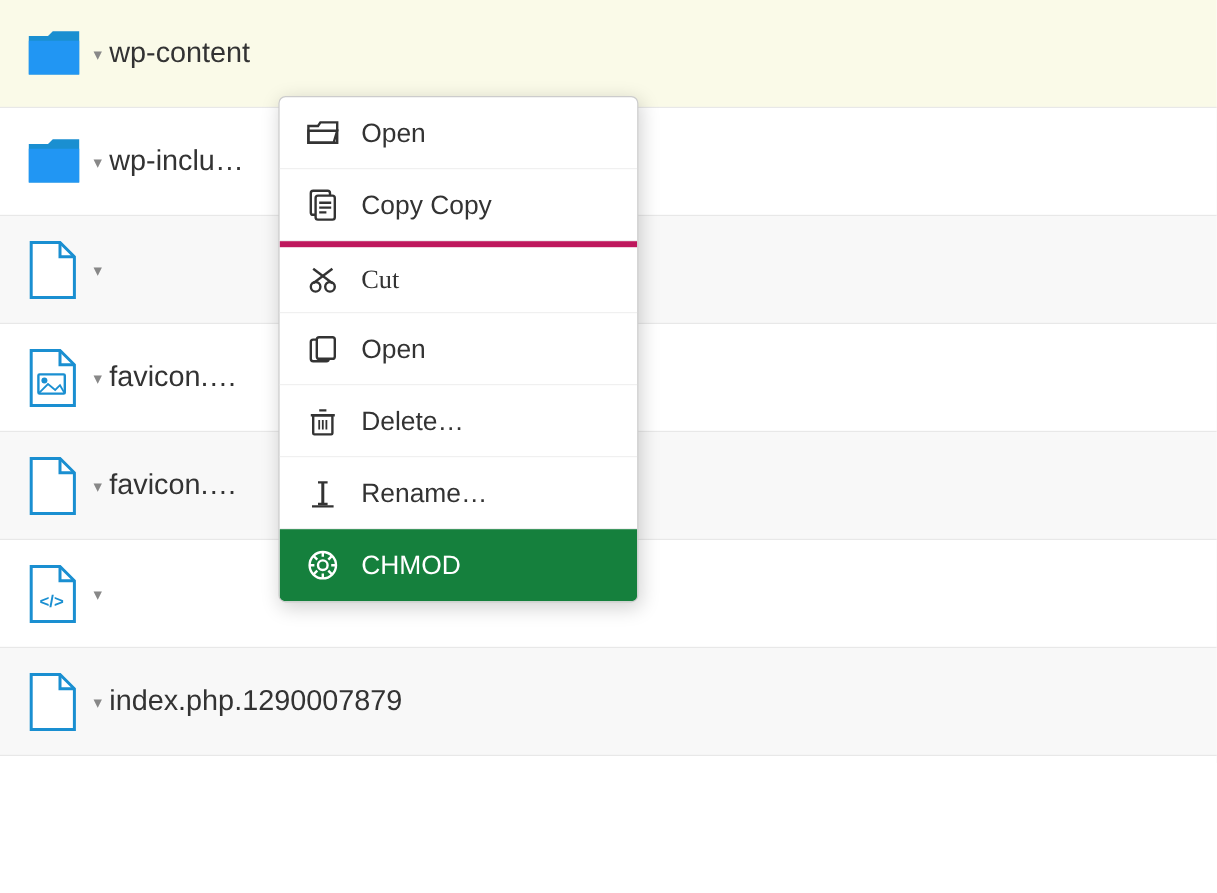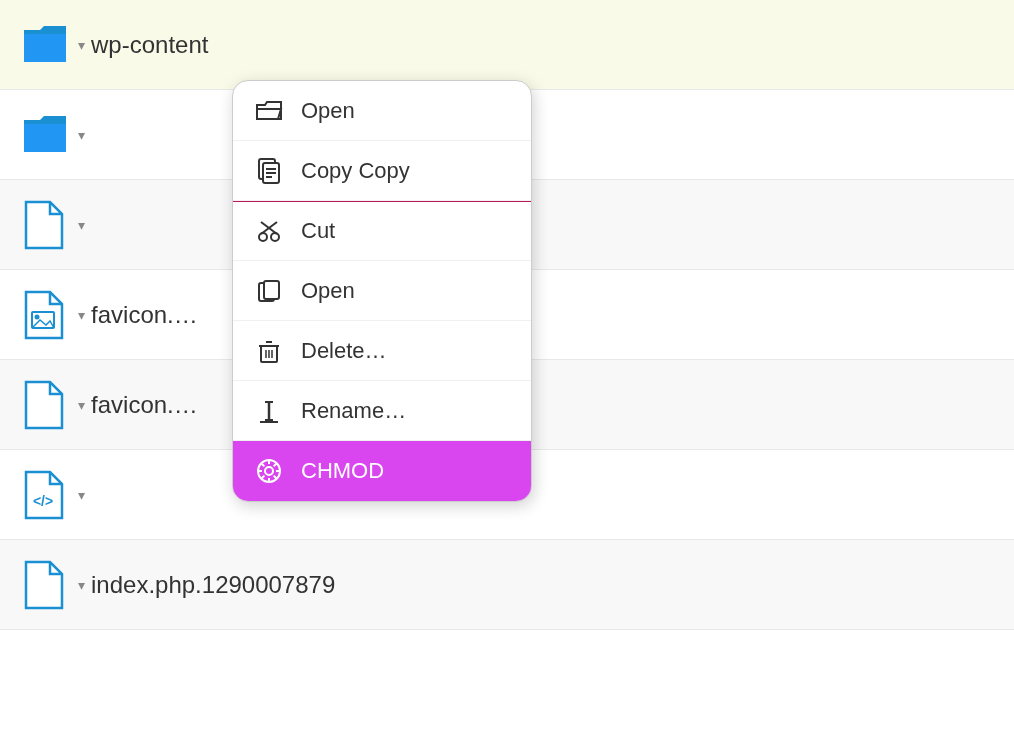--- a/index.html
+++ b/index.html
@@ -55,50 +55,51 @@
     }
 
     
     .context-menu {
       position: absolute;
       top: 80px;
       left: 232px;
       width: 300px;
       background: #ffffff;
       border: 1px solid #ccc;
-      border-radius: 16px;
+      border-radius: 6px;
       box-shadow: 2px 4px 16px rgba(0,0,0,0.18);
       z-index: 100;
       overflow: hidden;
     }
 
     .menu-item {
       display: flex;
       align-items: center;
       padding: 0 20px;
       height: 60px;
       cursor: pointer;
       border-bottom: 1px solid #f0f0f0;
     }
 
     .menu-item:last-child {
       border-bottom: none;
     }
 
     .menu-item.active {
-      background: #d946ef;
+      background: #15803d;
       color: white;
     }
 
     .menu-item.active .menu-label {
       color: white;
     }
 
     .menu-item.separator-above {
-      border-top: 1px solid #be185d;
+      border-top: 5px solid #be185d;
+      font-family: Liberation Serif, serif;
     }
 
     .menu-icon {
       width: 32px;
       height: 32px;
       margin-right: 16px;
       display: flex;
       align-items: center;
       justify-content: center;
       flex-shrink: 0;
@@ -128,20 +129,21 @@
   </div>
 
   <div class="file-row">
     <div class="file-icon">
       <svg width="50" height="50" viewBox="0 0 50 50">
         <path d="M4 10 L20 10 L24 6 L46 6 L46 42 L4 42 Z" fill="#1a8fd1"></path>
         <path d="M4 14 L46 14 L46 42 L4 42 Z" fill="#2196f3"></path>
       </svg>
     </div>
     <span class="expand-arrow">▾</span>
+    <span class="file-name">wp-inclu…</span>
   </div>
 
   <div class="file-row alt">
     <div class="file-icon">
       <svg width="46" height="50" viewBox="0 0 46 50">
         <path d="M6 2 L30 2 L42 14 L42 48 L6 48 Z" fill="white" stroke="#1a8fd1" stroke-width="2.5"></path>
         <path d="M30 2 L30 14 L42 14" fill="none" stroke="#1a8fd1" stroke-width="2.5"></path>
       </svg>
     </div>
     <span class="expand-arrow">▾</span>

